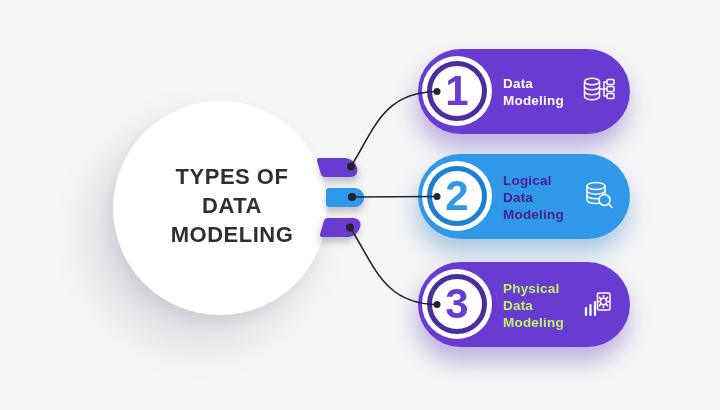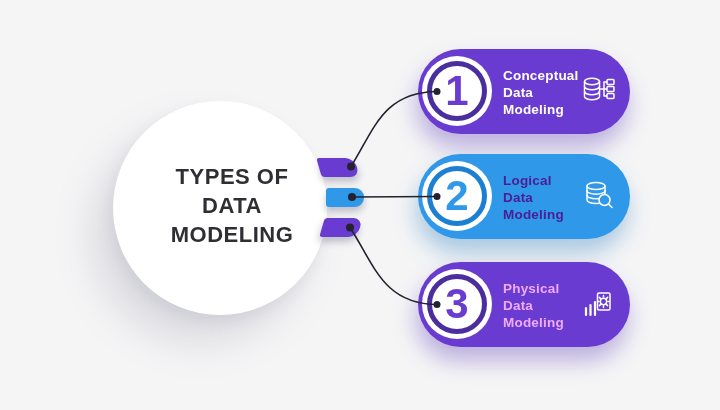--- a/index.html
+++ b/index.html
@@ -83,21 +83,20 @@
     <circle cx="437" cy="304.5" r="3.5" style="fill: rgb(35, 34, 46);"></circle>
   </svg>
 
   <div class="pill pill-1" style="background: rgb(106, 59, 208);">
     <div class="badge-outer">
       <div class="badge-inner" style="border-color: rgb(75, 46, 158);">
         <span class="badge-num" style="color: rgb(106, 59, 208);">1</span>
       </div>
     </div>
     <div class="pill-label" style="color: rgb(255, 255, 255);">
-      <div>Conceptual</div>
       <div>Data</div>
       <div>Modeling</div>
     </div>
     <div class="pill-icon">
       <svg viewBox="0 0 36 36" width="36" height="36">
         <ellipse cx="11" cy="8.5" rx="7.5" ry="3.2"></ellipse>
         <path d="M3.5 8.5 V23.5 a7.5 3.2 0 0 0 15 0 V8.5"></path>
         <path d="M3.5 13.5 a7.5 3.2 0 0 0 15 0"></path>
         <path d="M3.5 18.5 a7.5 3.2 0 0 0 15 0"></path>
         <path d="M19.5 16 h3.5 M23 9 v14 M23 9 h2.5 M23 16 h2.5 M23 23 h2.5"></path>
@@ -130,21 +129,21 @@
       </svg>
     </div>
   </div>
 
   <div class="pill pill-3" style="background: rgb(106, 59, 208);">
     <div class="badge-outer">
       <div class="badge-inner" style="border-color: rgb(75, 46, 158);">
         <span class="badge-num" style="color: rgb(106, 59, 208);">3</span>
       </div>
     </div>
-    <div class="pill-label" style="color: #f0abfc;">
+    <div class="pill-label" style="color: #bef264;">
       <div>Physical</div>
       <div>Data</div>
       <div>Modeling</div>
     </div>
     <div class="pill-icon">
       <svg viewBox="0 0 36 36" width="36" height="36">
         <path d="M5 29 v-7 M9.5 29 v-10 M14 29 v-13" style="stroke-width:2.2"></path>
         <rect x="16.5" y="7" width="12.5" height="17" rx="1.5"></rect>
         <circle cx="22.5" cy="15.5" r="3.2"></circle>
         <path d="M22.5 10.9 v-1.5 M22.5 20.1 v1.5 M17.9 15.5 h-1.5 M27.1 15.5 h1.5 M19.4 12.4 l-1 -1 M25.6 18.6 l1 1 M25.6 12.4 l1 -1 M19.4 18.6 l-1 1"></path>

